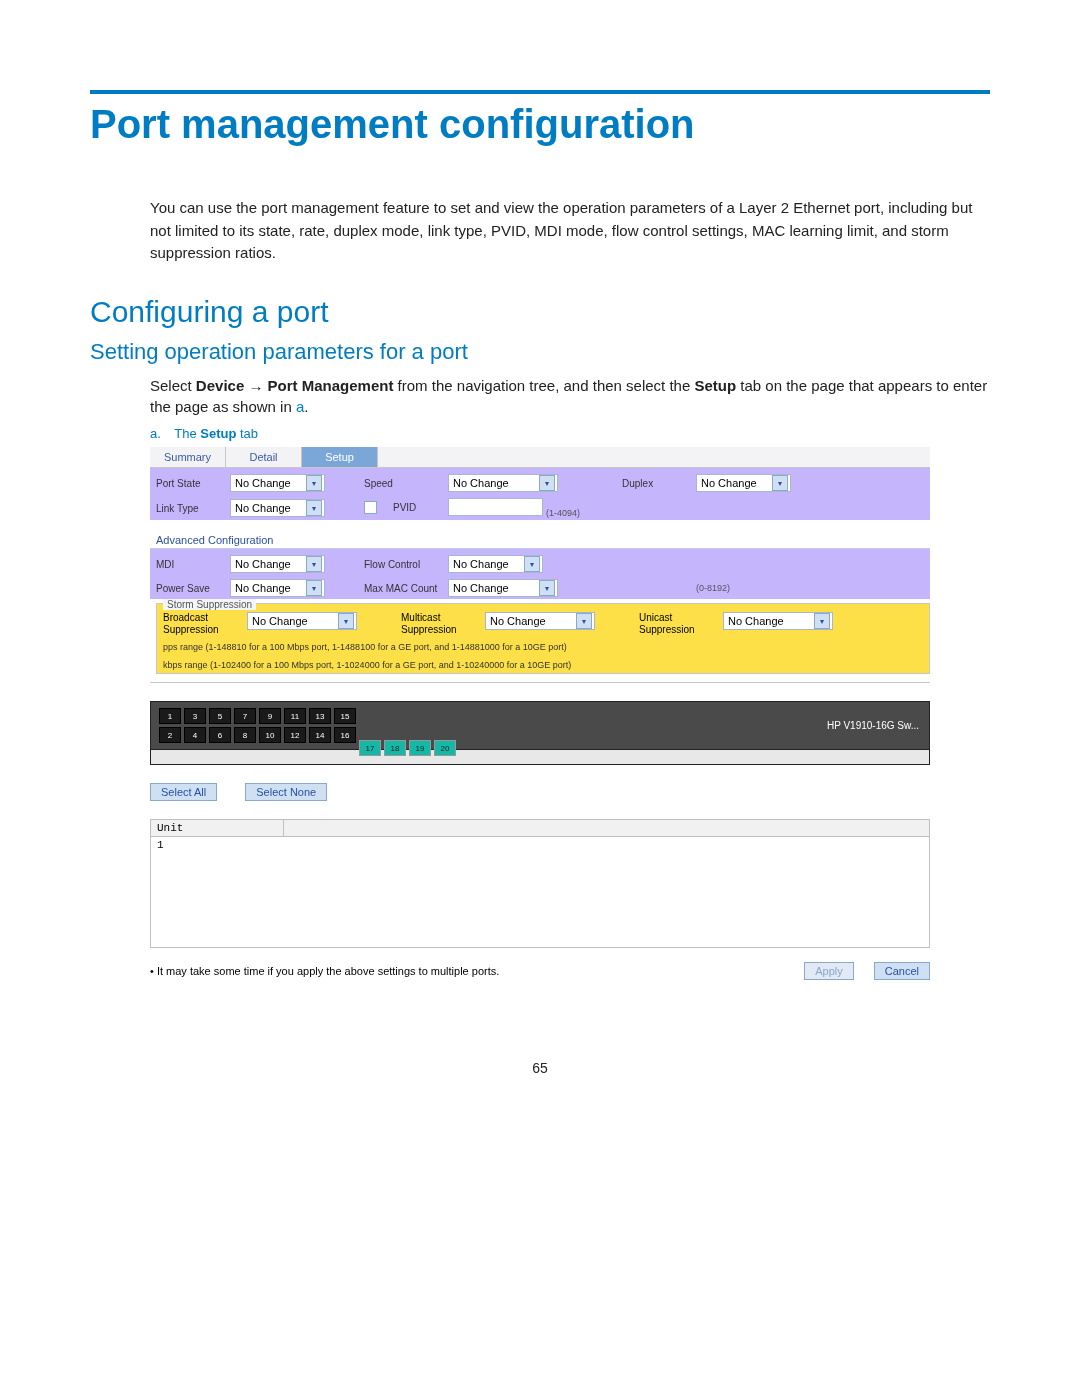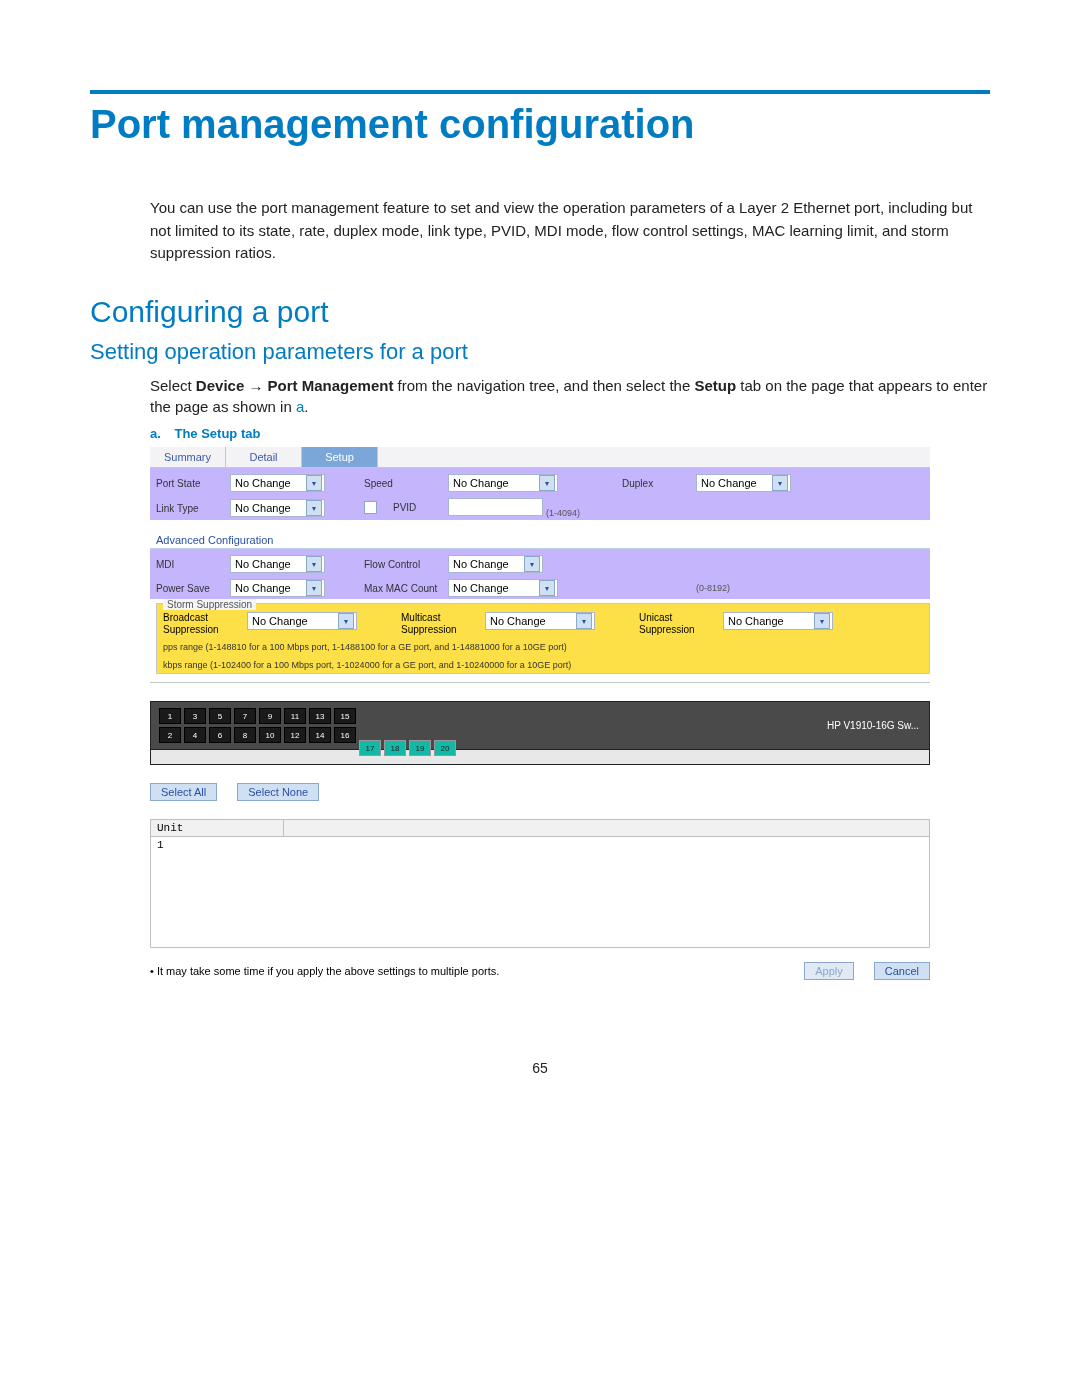--- a/index.html
+++ b/index.html
@@ -48,21 +48,21 @@
     margin-left: 60px;
     font-size: 15px;
     line-height: 1.45;
   }
   .body-text b { font-weight: 700; }
   .link { color: #007cc3; }
   .caption {
     margin: 8px 0 6px 60px;
     font-size: 13px;
     color: #007cc3;
-    font-weight: 700;
+    font-weight: 400;
   }
   .caption .letter { margin-right: 10px; }
 
   
   .ui-shot {
     margin-left: 60px;
     width: 780px;
     font-size: 11px;
     color: #000;
   }
@@ -214,21 +214,21 @@
   .below-switch {
     border: 1px solid #222;
     border-top: none;
     height: 14px;
     background: #e8e8e8;
   }
 
   
   .btnrow {
     display:flex;
-    gap: 20px;
+    gap: 28px;
     margin: 18px 0 18px 0;
   }
   .btn {
     background: #cfe0f3;
     border: 1px solid #8aa7cc;
     color: #2a4fa3;
     font-size: 11px;
     padding: 2px 10px;
     cursor: pointer;
   }

